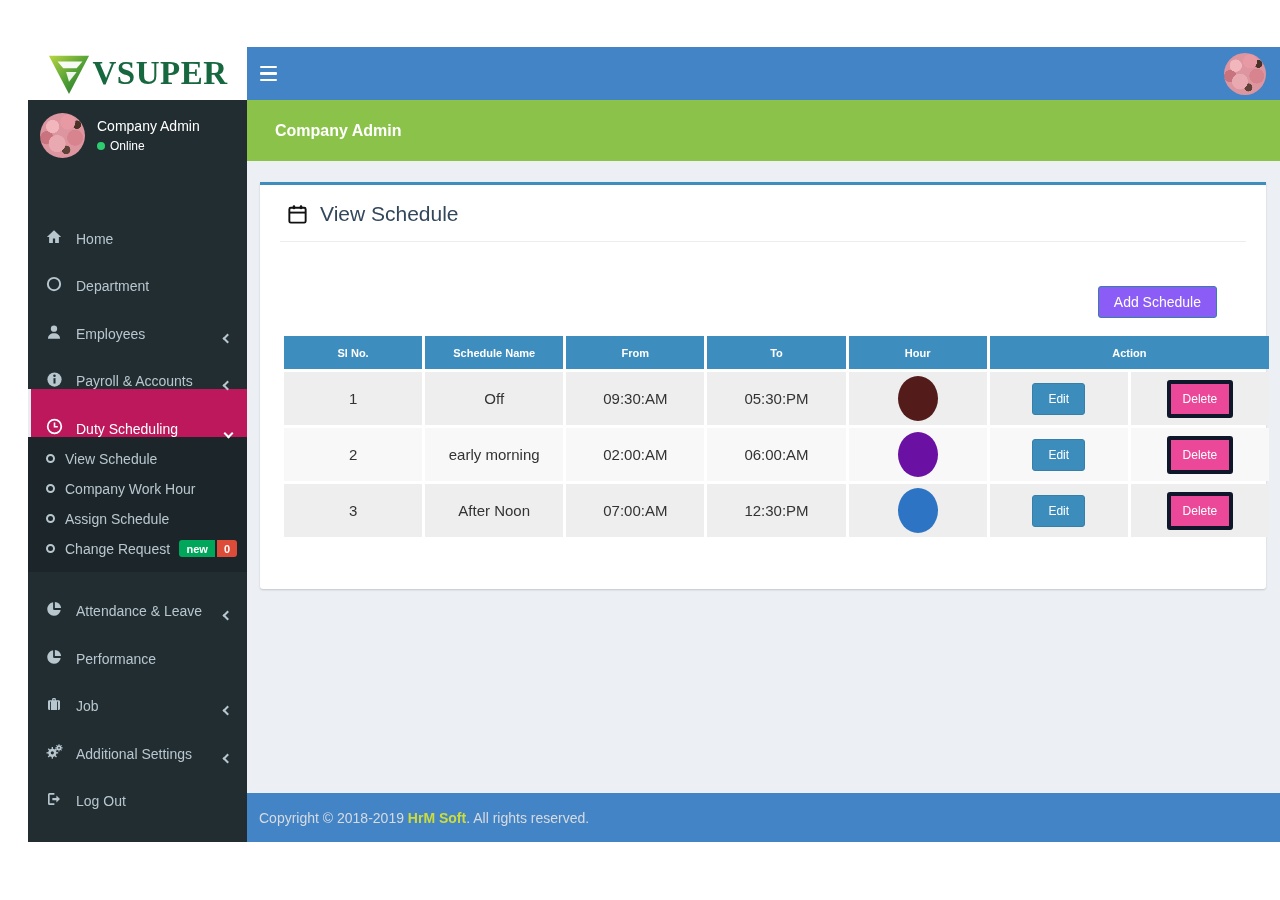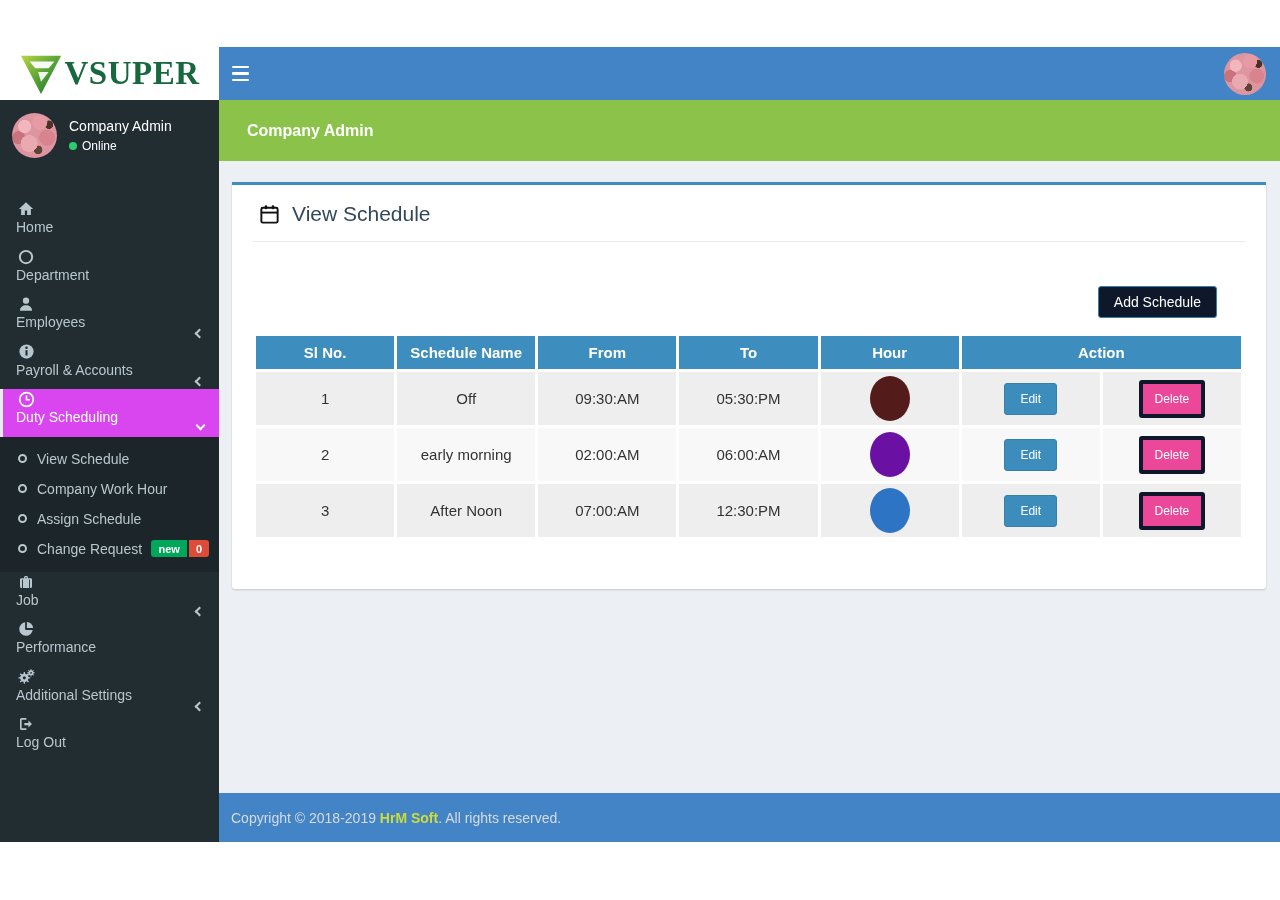--- a/index.html
+++ b/index.html
@@ -1,18 +1,18 @@
 <!DOCTYPE html>
 <html><head>
 <meta charset="utf-8">
 <style>
   * { margin:0; padding:0; box-sizing:border-box; }
   html,body { width:1280px; height:900px; background:#ffffff;
     font-family:"Liberation Sans","DejaVu Sans",sans-serif; }
-  .app { width:1280px; height:795px; margin-top:47px; display:flex; flex-direction:column; overflow:hidden; }
+  .app { width:1280px; height:795px; margin-top:47px; display:flex; flex-direction:column; overflow:hidden;padding-left:28px; }
 
   
   .topbar { height:53px; display:flex; flex:0 0 auto; }
   .logo { width:219px; background:#fff; display:flex; align-items:center; justify-content:center; gap:1px; cursor:pointer; }
   .logo-text { font-family:"Liberation Serif","DejaVu Serif",serif; font-weight:700; font-size:33px; color:#17683e; letter-spacing:.5px; }
   .navbar { flex:1; background:#4384c6; display:flex; align-items:center; justify-content:space-between; padding:0 14px 0 13px; }
   .hamb { width:26px; height:26px; display:flex; flex-direction:column; justify-content:center; cursor:pointer; }
   .hamb span { display:block; width:17px; height:2.4px; background:#fff; margin:2.2px 0; border-radius:1px; }
   .avatar { border-radius:50%; cursor:pointer;
     background:
@@ -31,50 +31,50 @@
   .sidebar { width:219px; background:#222d32; flex:0 0 auto; }
   .main { flex:1; display:flex; flex-direction:column; background:#ecf0f5; min-width:0; }
 
   
   .user-panel { display:flex; align-items:center; gap:12px; padding:13px 8px 15px 12px; }
   .avatar.side { width:45px; height:45px; flex:0 0 auto; }
   .up-name { color:#fff; font-size:14px; margin-bottom:5px; }
   .up-status { display:flex; align-items:center; gap:5px; color:#fff; font-size:12px; }
   .dot-online { width:8px; height:8px; border-radius:50%; background:#2ecc71; }
   .menu { list-style:none; margin-top:26px; }
-  .mi { height:47.5px; display:flex; align-items:flex-start; padding:0 13px 0 16px; color:#b8c7ce; font-size:14px; cursor:pointer;flex-direction:column; }
+  .mi { height:47.5px; display:flex; align-items:flex-end; padding:0 13px 0 16px; color:#b8c7ce; font-size:14px; cursor:pointer; }
   .mi .ic { width:20px; height:20px; margin-right:12px; display:flex; align-items:center; justify-content:center; flex:0 0 auto; }
   .mi svg { display:block; }
-  .mi.active { background:#d946ef; border-left:3px solid #e9edf0; padding-left:13px; color:#fff; }
+  .mi.active { background:#be185d; border-left:3px solid #e9edf0; padding-left:13px; color:#fff; }
   .chev { margin-left:auto; width:7px; height:7px; border-left:2px solid currentColor; border-bottom:2px solid currentColor; flex:0 0 auto; }
   .chev-left { transform:rotate(45deg); margin-right:3px; }
   .chev-down { transform:rotate(-45deg); margin-right:2px; margin-top:-3px; }
   .submenu { list-style:none; background:#1c252a; padding:7px 0 8px; }
   .smi { height:30px; display:flex; align-items:center; padding:0 10px 0 18px; color:#b8c7ce; font-size:14px; cursor:pointer; }
   .smi .o { width:9px; height:9px; border:2px solid #b8c7ce; border-radius:50%; margin-right:10px; flex:0 0 auto; }
   .badges { margin-left:auto; display:flex; }
   .badge { font-size:11px; font-weight:700; color:#fff; padding:2.5px 7px; }
   .badge.new { background:#00a65a; border-radius:3px 0 0 3px; }
   .badge.zero { background:#dd4b39; border-radius:0 3px 3px 0; margin-left:2px; }
 
   
   .page-header { height:61px; background:#8bc34a; display:flex; align-items:center; padding-left:28px; flex:0 0 auto; }
   .ph-title { color:#fff; font-size:16px; font-weight:700; }
   .content { flex:1; min-height:0; }
   .card { margin:21px 14px 0 13px; height:407px; background:#fff; border-top:3px solid #3d8ebf;
     border-radius:0 0 3px 3px; box-shadow:0 1px 2px rgba(0,0,0,.18); }
   .card-title { display:flex; align-items:center; gap:11px; padding:17px 0 0 26px; font-size:21px; color:#33475b; }
   .divider { border-bottom:1px solid #ededed; margin:15px 20px 0; }
   .add-row { display:flex; justify-content:flex-end; padding-right:49px; margin-top:44px; }
-  .add-btn { background:#0f172a; color:#fff; border:1px solid #367fa9; border-radius:3px; font-size:14px;
+  .add-btn { background:#8b5cf6; color:#fff; border:1px solid #367fa9; border-radius:3px; font-size:14px;
     padding:7px 15px; cursor:pointer; font-family:inherit; }
 
   
   table { width:991px; margin:15px 0 0 21px; border-collapse:separate; border-spacing:3px; table-layout:fixed; }
-  th { background:#3d8ebf; color:#fff; font-weight:700; font-size:15px; height:33px; text-align:center; }
+  th { background:#3d8ebf; color:#fff; font-weight:700; font-size:11px; height:33px; text-align:center; }
   td { height:53px; text-align:center; font-size:15px; color:#333; vertical-align:middle; }
   tbody tr:nth-child(odd) td { background:#eeeeee; }
   tbody tr:nth-child(even) td { background:#f8f8f8; }
   .swatch { display:inline-block; width:40px; height:45px; border-radius:50%; vertical-align:middle; }
   .btn { border:none; color:#fff; font-size:12px; border-radius:3px; cursor:pointer; font-family:inherit; }
   .btn.edit { background:#3c8dbc; border:1px solid #367fa9; padding:8px 15px; }
   .btn.delete { background:#ec4899; border:4px solid #0f172a; padding:8px 12px; }
 
   
   .footer { height:49px; background:#4384c6; display:flex; align-items:center; padding-left:12px;
@@ -197,36 +197,46 @@
                 <span class="badge new">new</span>
                 <span class="badge zero">0</span>
               </span>
             </li>
           </ul>
         </li>
 
         <li class="mi">
           <span class="ic">
             <svg width="18" height="18" viewBox="0 0 24 24" fill="currentColor">
+                <path d="M10.8 3.1A9 9 0 1 0 20.9 13.2H11.9a1.1 1.1 0 0 1-1.1-1.1V3.1z"></path>
+                <path d="M13.2 2.5a9 9 0 0 1 8.3 8.3h-8.3V2.5z"></path>
+              </svg>
+          </span>
+          <span>Attendance &amp; Leave</span>
+          <span class="chev chev-left"></span>
+        </li>
+        <li class="mi">
+          <span class="ic">
+            <svg width="18" height="18" viewBox="0 0 24 24" fill="currentColor">
+                <path d="M10.8 3.1A9 9 0 1 0 20.9 13.2H11.9a1.1 1.1 0 0 1-1.1-1.1V3.1z"></path>
+                <path d="M13.2 2.5a9 9 0 0 1 8.3 8.3h-8.3V2.5z"></path>
+              </svg>
+          </span>
+          <span>Performance</span>
+        </li>
+        <li class="mi">
+          <span class="ic">
+            <svg width="18" height="18" viewBox="0 0 24 24" fill="currentColor">
                 <path d="M9.5 7V5.6A1.6 1.6 0 0 1 11.1 4h1.8a1.6 1.6 0 0 1 1.6 1.6V7h3.7A1.8 1.8 0 0 1 20 8.8V18a2 2 0 0 1-2 2H6a2 2 0 0 1-2-2V8.8A1.8 1.8 0 0 1 5.8 7h3.7zm1.7-1.3V7h1.6V5.7h-1.6z"></path>
                 <rect x="6.8" y="8.8" width="1.2" height="11.2" fill="#222d32"></rect>
                 <rect x="16" y="8.8" width="1.2" height="11.2" fill="#222d32"></rect>
               </svg>
           </span>
           <span>Job</span>
           <span class="chev chev-left"></span>
-        </li>
-        <li class="mi">
-          <span class="ic">
-            <svg width="18" height="18" viewBox="0 0 24 24" fill="currentColor">
-                <path d="M10.8 3.1A9 9 0 1 0 20.9 13.2H11.9a1.1 1.1 0 0 1-1.1-1.1V3.1z"></path>
-                <path d="M13.2 2.5a9 9 0 0 1 8.3 8.3h-8.3V2.5z"></path>
-              </svg>
-          </span>
-          <span>Performance</span>
         </li>
         <li class="mi">
           <span class="ic">
             <svg width="20" height="20" viewBox="0 0 24 24" fill="currentColor">
               <g>
                   <rect x="9.2" y="6" width="1.6" height="14"></rect>
                   <rect x="9.2" y="6" width="1.6" height="14" transform="rotate(45 10 13)"></rect>
                   <rect x="9.2" y="6" width="1.6" height="14" transform="rotate(90 10 13)"></rect>
                   <rect x="9.2" y="6" width="1.6" height="14" transform="rotate(135 10 13)"></rect>
                   <circle cx="10" cy="13" r="5"></circle>

